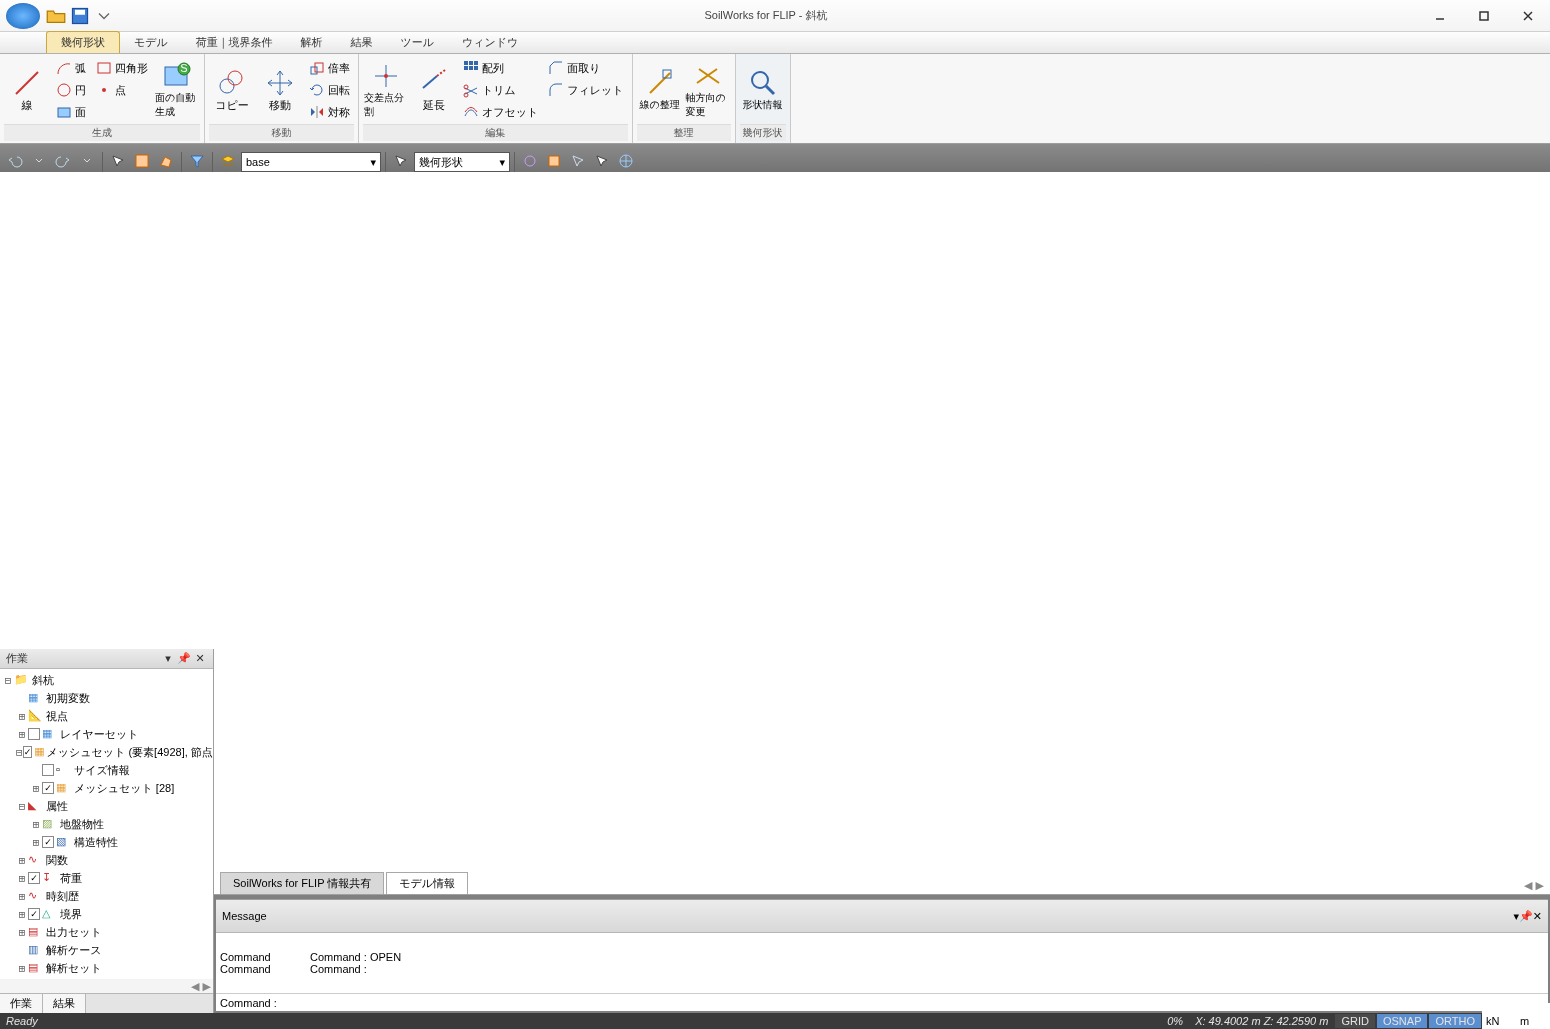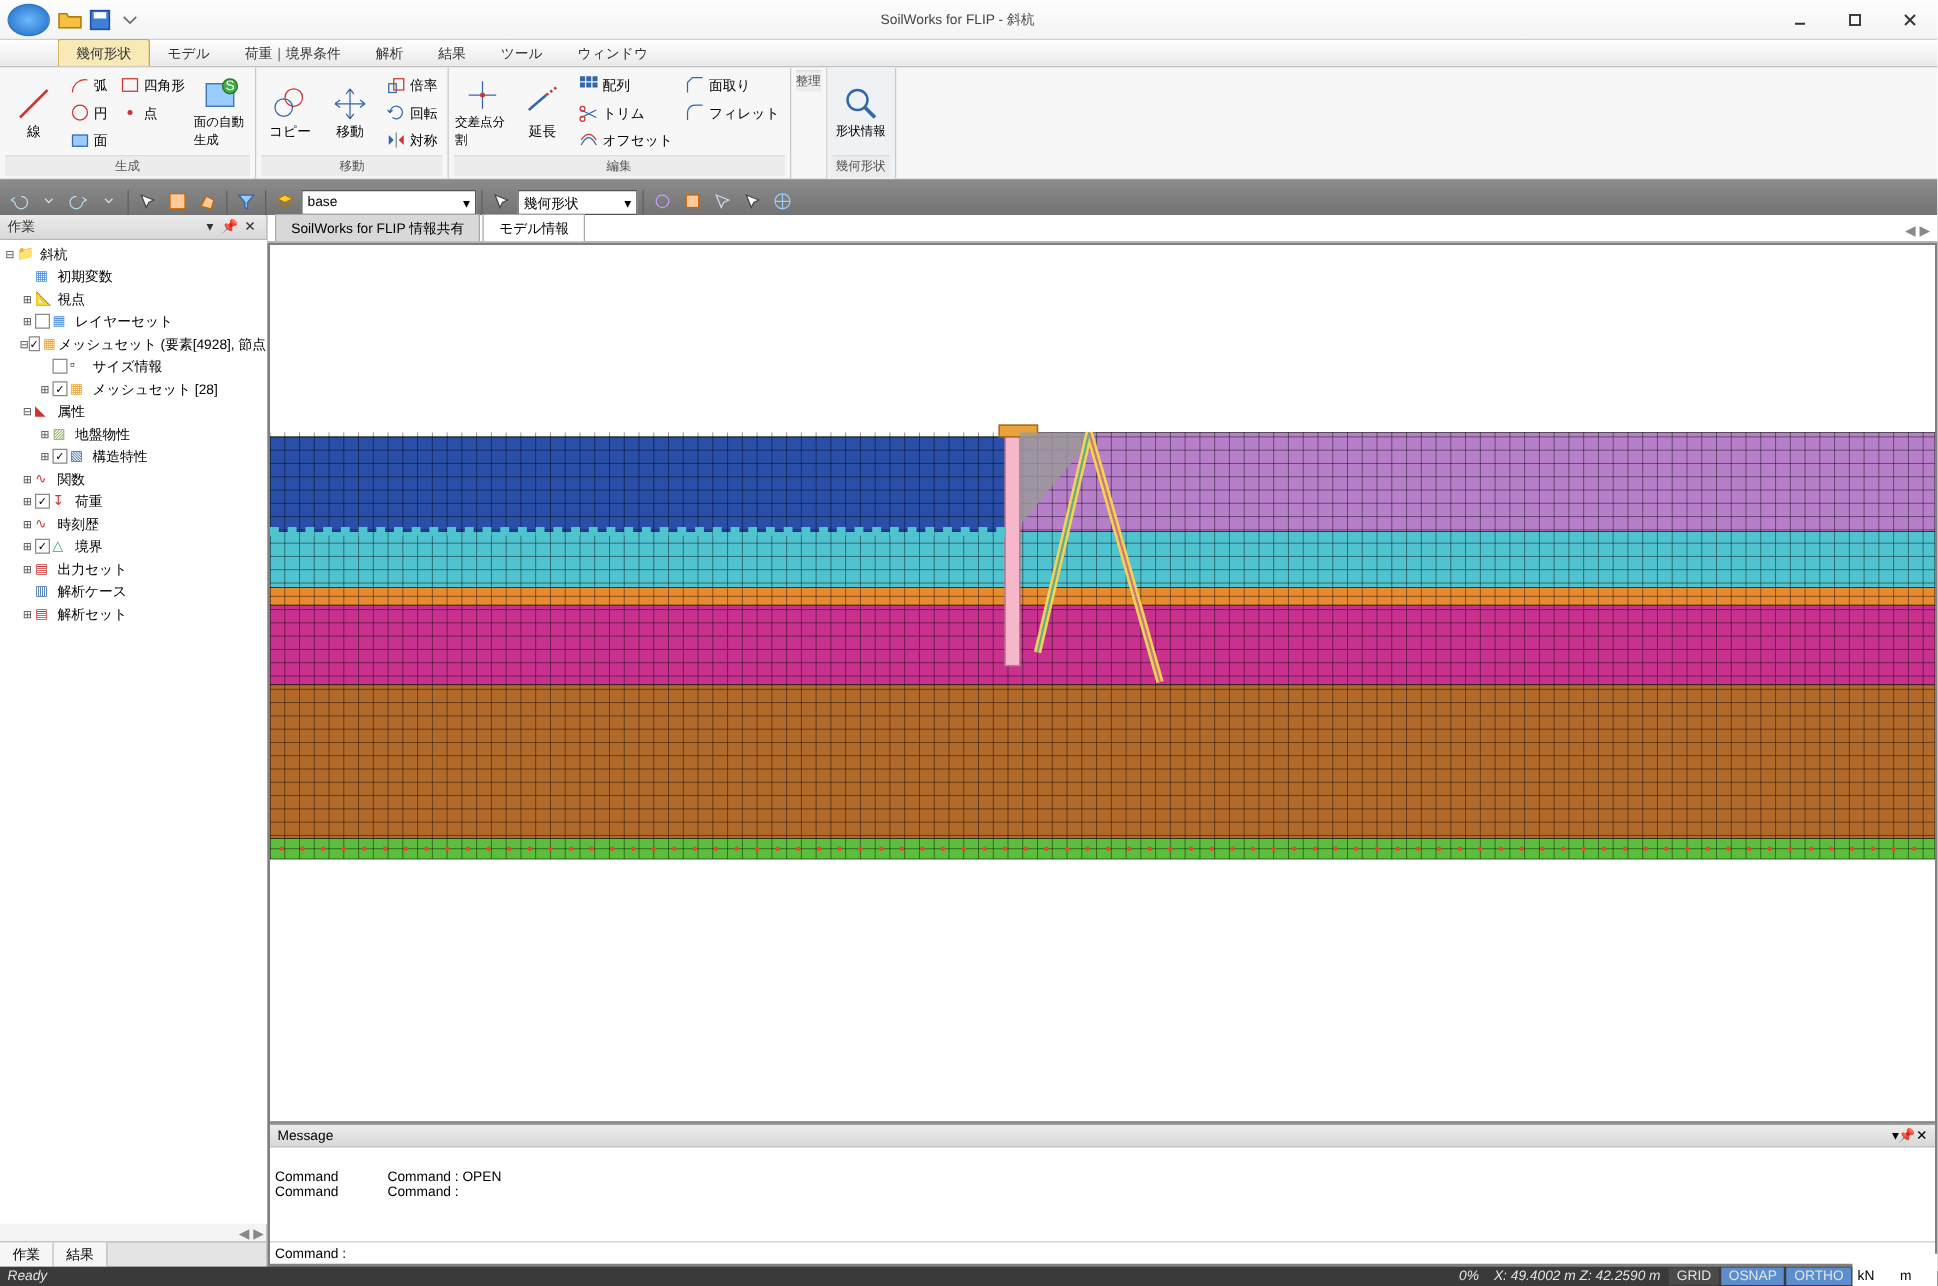--- a/index.html
+++ b/index.html
@@ -26,42 +26,42 @@
 .ricon-sm { width: 16px; height: 16px; }
 .rcol { display: flex; flex-direction: column; }
 
 .subbar { height: 28px; background: linear-gradient(#8b8b8b,#737373); display: flex; align-items: flex-end; padding: 0 4px; gap: 2px; }
 .sb-btn { width: 22px; height: 22px; display: flex; align-items: center; justify-content: center; cursor: pointer; border: 1px solid transparent; border-radius: 2px; }
 .sb-sep { width: 1px; height: 20px; background: #5f5f5f; margin: 0 2px; }
 .sb-field { height: 20px; background: #fff; border: 1px solid #555; padding: 0 4px; display: flex; align-items: center; }
 .sb-field.layer { width: 140px; }
 .sb-field.mode { width: 96px; }
 
-.workspace { display: flex; height: calc(100vh - 32px - 22px - 90px - 28px - 16px); }
+.workspace { display: flex; height: calc(100vh - 32px - 22px - 90px - 28px - 16px); align-items: flex-end; }
 .sidebar { width: 214px; background: #f4f4f4; border-right: 1px solid #9e9e9e; display: flex; flex-direction: column; }
 .panel-hdr { height: 20px; background: linear-gradient(#ececec,#d8d8d8); border-bottom: 1px solid #b6b6b6; display: flex; align-items: center; padding: 0 6px; font-size: 11px; color: #333; }
 .panel-hdr .spacer { flex: 1; }
 .panel-hdr .pbtn { width: 14px; height: 14px; margin-left: 2px; cursor: pointer; display: flex; align-items: center; justify-content: center; }
 .tree { flex: 1; background: #fff; overflow: auto; padding: 2px 0; }
 .tree-node { display: flex; align-items: center; height: 18px; padding-left: 4px; white-space: nowrap; cursor: pointer; }
 .tw { width: 12px; text-align: center; color: #666; font-family: monospace; }
 .cb { width: 12px; height: 12px; border: 1px solid #888; background: #fff; margin-right: 2px; display: inline-flex; align-items: center; justify-content: center; font-size: 9px; }
 .ticon { width: 16px; height: 14px; margin-right: 2px; display: inline-block; }
 .side-tabs { height: 20px; background: #e4e4e4; border-top: 1px solid #b6b6b6; display: flex; }
 .stab { padding: 2px 10px; border-right: 1px solid #b6b6b6; cursor: pointer; background: #f6f6f6; }
 
 .main { flex: 1; display: flex; flex-direction: column; background: #808080; }
 .viewtabs { height: 22px; background: #ffffff; display: flex; align-items: flex-end; padding-left: 6px; border-bottom: 1px solid #a0a0a0; }
 .vtab { padding: 3px 12px; background: #d8d8d8; border: 1px solid #a8a8a8; border-bottom: none; margin-right: 2px; cursor: pointer; }
 .vtab.active { background: #fff; }
 .canvas-wrap { flex: 1; position: relative; background: #fff; margin: 2px; overflow: hidden; }
 .canvas { position: absolute; inset: 0; }
 
 .msgpanel { height: 112px; border-top: 1px solid #9e9e9e; background: #fff; display: flex; flex-direction: column; margin: 0 2px 2px; }
-.msg-hdr { height: 18px; background: linear-gradient(#ececec,#d8d8d8); border-bottom: 1px solid #b6b6b6; padding: 0 6px; display: flex; align-items: center; }
+.msg-hdr { height: 33px; background: linear-gradient(#ececec,#d8d8d8); border-bottom: 1px solid #b6b6b6; padding: 0 6px; display: flex; align-items: center; }
 .msg-body { flex: 1; overflow: auto; padding: 2px 4px; margin-top: 16px; }
 .msg-row { display: flex; }
 .msg-row .c1 { width: 90px; }
 .cmd-line { height: 18px; border-top: 1px solid #ccc; padding: 0 4px; display: flex; align-items: center; }
 
 .statusbar { height: 16px; background: #3a3a3a; color: #e4e4e4; display: flex; align-items: center; font-size: 10px; }
 .statusbar .sseg { padding: 0 6px; font-style: italic; }
 .statusbar .spacer { flex: 1; }
 .sbox { background: #5b8ecf; padding: 1px 6px; margin: 0 1px; cursor: pointer; }
 .sbox.gray { background: #4a4a4a; }
@@ -280,20 +280,36 @@
               </svg></span>
             <span>フィレット</span>
           </div>
         <div class="rsmall" style="visibility:hidden">_</div>
       </div>
     </div>
     <div class="rgroup-label">編集</div>
   </div>
 
   <div class="rgroup">
+    <div class="rgroup-body">
+      <div class="rbig">
+          <div class="ricon-big"><svg class="icon">
+              <line x1="5" y1="25" x2="25" y2="5" stroke="#c80" stroke-width="2"></line>
+              <rect x="18" y="2" width="8" height="8" fill="none" stroke="#36a"></rect>
+            </svg></div>
+          <span style="font-size:10px">線の整理</span>
+        </div>
+      <div class="rbig">
+          <div class="ricon-big"><svg class="icon">
+              <line x1="4" y1="22" x2="24" y2="8" stroke="#c80" stroke-width="2"></line>
+              <line x1="6" y1="8" x2="26" y2="22" stroke="#c80" stroke-width="2"></line>
+            </svg></div>
+          <span style="font-size:10px">軸方向の変更</span>
+        </div>
+    </div>
     <div class="rgroup-label">整理</div>
   </div>
 
   <div class="rgroup" style="background:#eef2f5">
     <div class="rgroup-body">
       <div class="rbig">
           <div class="ricon-big"><svg class="icon">
               <circle cx="12" cy="12" r="8" fill="none" stroke="#36a" stroke-width="2"></circle>
               <line x1="18" y1="18" x2="26" y2="26" stroke="#36a" stroke-width="3"></line>
             </svg></div>

